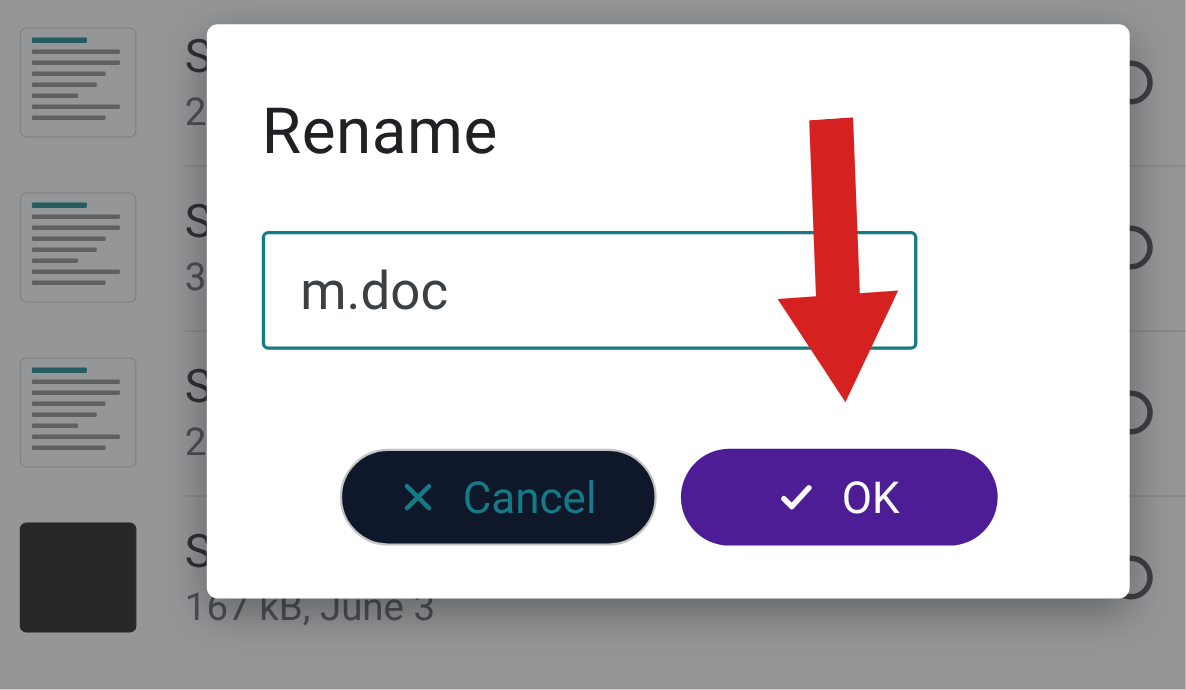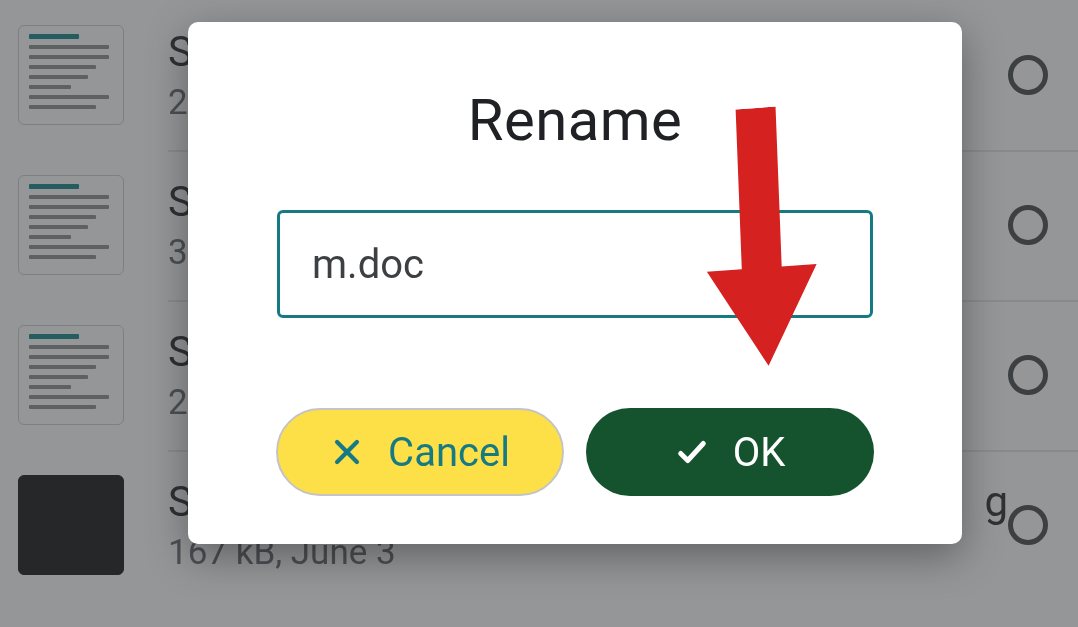--- a/index.html
+++ b/index.html
@@ -23,32 +23,32 @@
     .thumb.dark span { visibility:hidden;}
     .info { flex:1; }
     .info .title { font-size:42px; color:#202124; font-weight:400; margin-bottom:6px;}
     .info .meta  { font-size:35px; color:#5f6368; font-weight:400; }
     .radio { width:40px; height:40px; border:5px solid #3c4043; border-radius:50%; flex:none; }
 
     
     .scrim { position:absolute; inset:0; background:rgba(60,64,67,0.55); }
 
     
-    .dialog { position:absolute; left:188px; top:22px; width:774px; height:522px;
+    .dialog { position:absolute; left:188px; top:22px; width:839px; height:522px;
               background:#fff; border-radius:10px; box-shadow:0 12px 40px rgba(0,0,0,0.35);
-              display:flex; flex-direction:column; align-items:center; padding:64px 50px 48px 50px; }
+              display:flex; flex-direction:column; padding:64px 50px 48px 50px; }
     .dialog .dtitle { font-size:58px; color:#202124; font-weight:400; letter-spacing:0.5px;
                       margin-bottom:56px; font-family:"Google Sans",Roboto,Arial,sans-serif;}
     .dialog .field { width:596px; height:108px; border:3px solid #157a84; border-radius:6px;
-                     font-size:40px; color:#3c4043; padding:16px 32px; outline:none; background:#fff;}
+                     font-size:48px; color:#3c4043; padding:16px 32px; outline:none; background:#fff;}
     .dialog .btns { margin-top:auto; display:flex; gap:22px; justify-content:center; width:100%;}
     .btn { height:88px; width:288px; border-radius:44px; font-size:40px; display:flex; align-items:center;
            justify-content:center; gap:24px; cursor:pointer; border:none; }
-    .btn.cancel { background:#fde047; border:2px solid #c4c4c4; color:#157a84;}
-    .btn.ok     { background:#14532d; color:#fff;}
+    .btn.cancel { background:#0f172a; border:2px solid #c4c4c4; color:#157a84;}
+    .btn.ok     { background:#4c1d95; color:#fff;}
     .btn svg { width:34px; height:34px; }
 
     
     .arrow { position:absolute; left:700px; top:108px; transform:rotate(-4deg); pointer-events:none;}
   </style>
 </head>
 <body>
 
 <div class="list">
 

